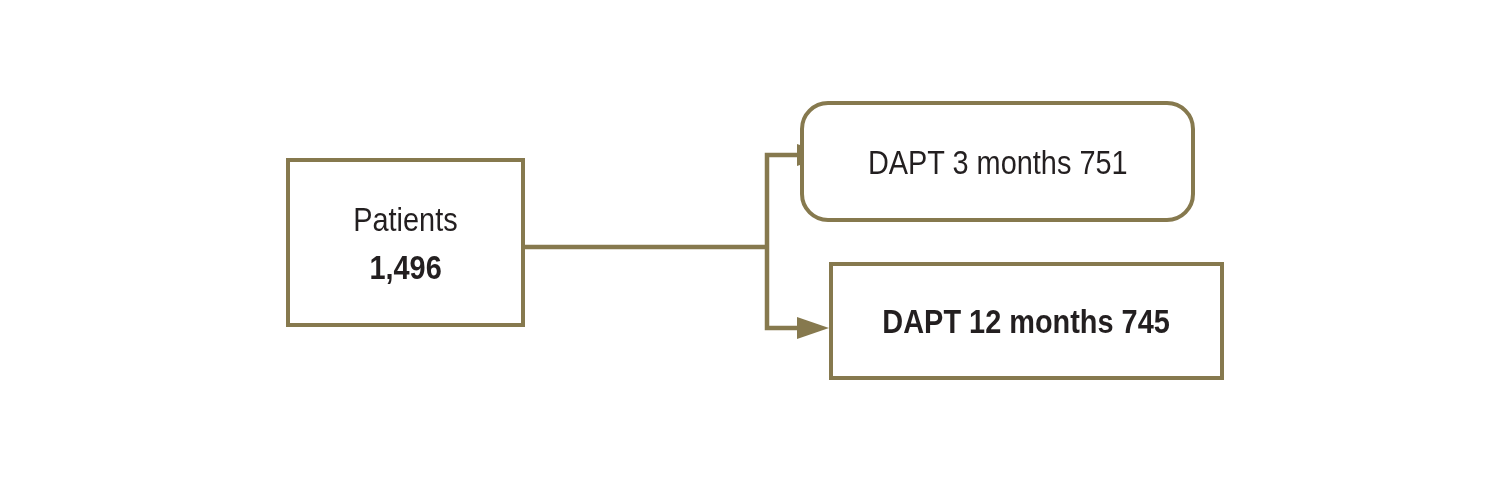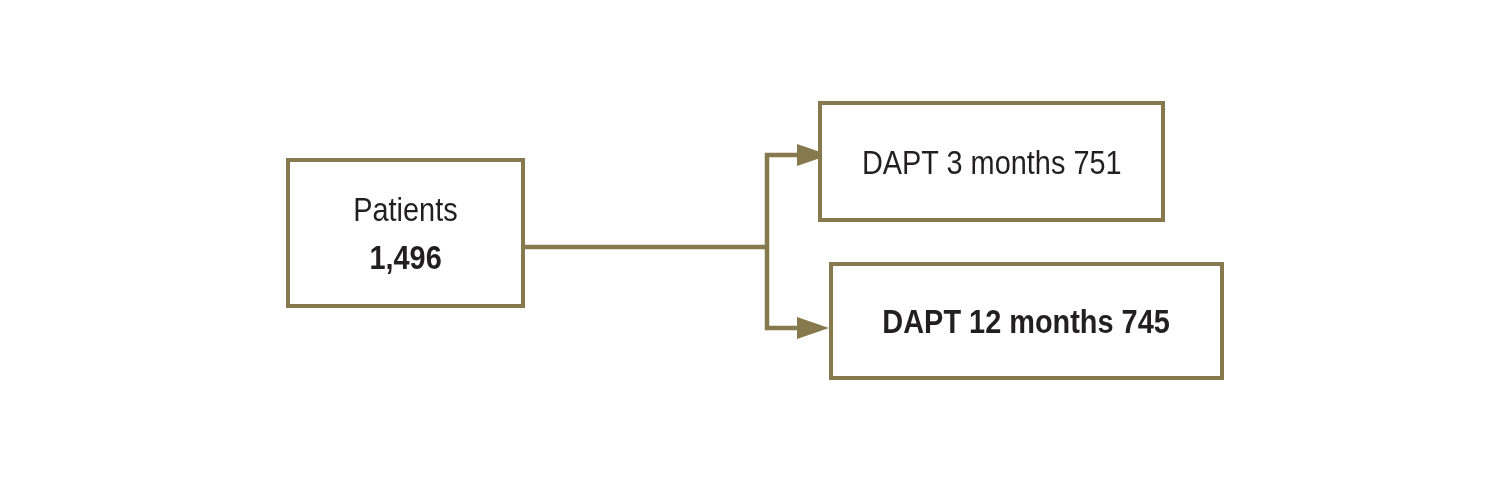--- a/index.html
+++ b/index.html
@@ -35,27 +35,28 @@
     border: 4px solid #86794e;
     display: flex;
     flex-direction: column;
     align-items: center;
     justify-content: center;
   }
   .node-root {
     left: 286px;
     top: 158px;
     width: 239px;
-    height: 150px;
+    height: 169px;
   }
   .node-branch-top {
-    left: 818px;
+    left: 800px;
     top: 101px;
-    width: 347px;
+    width: 395px;
     height: 121px;
+    border-radius: 28px;
   }
   .node-branch-bottom {
     left: 829px;
     top: 262px;
     width: 395px;
     height: 118px;
     font-weight: bold;
   }
   .node-text {
     font-size: 34px;

